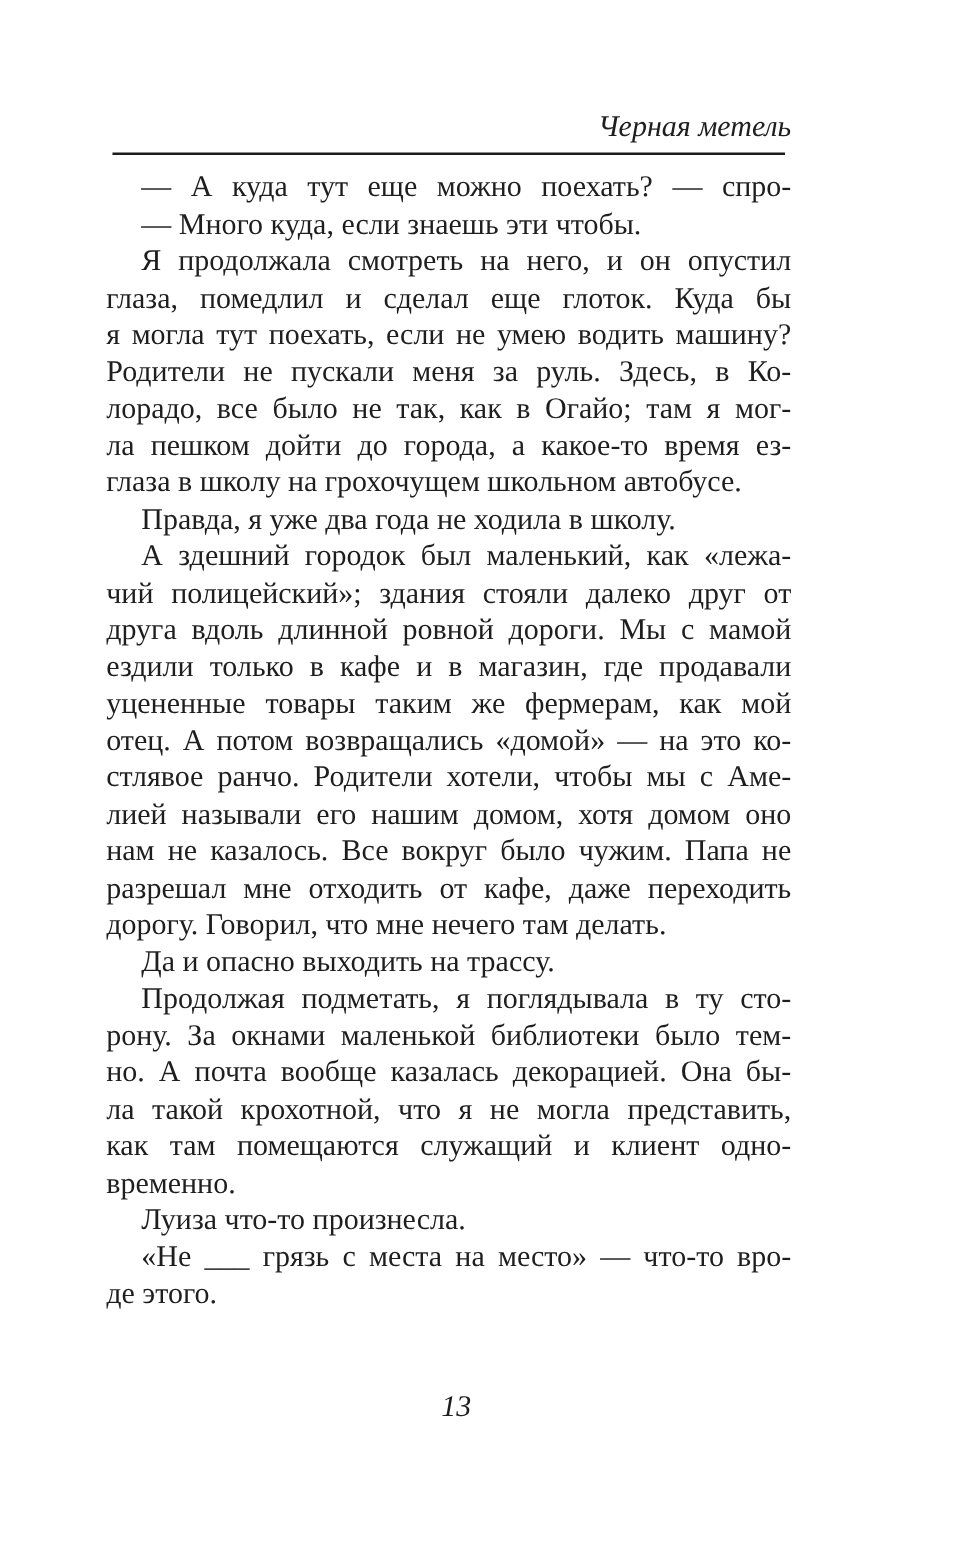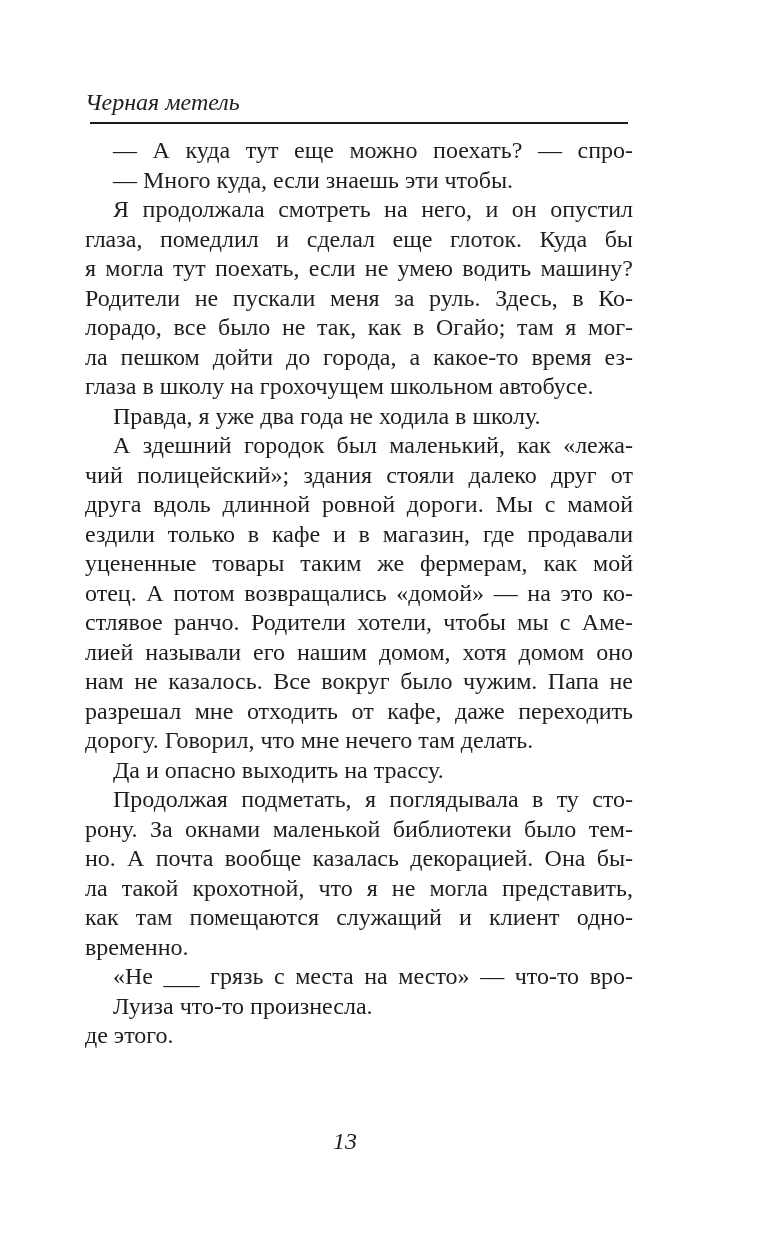--- a/index.html
+++ b/index.html
@@ -14,21 +14,21 @@
     background: #ffffff;
     overflow: hidden;
     font-family: "Liberation Serif", "DejaVu Serif", serif;
     color: #1e1e1e;
   }
   .running-header {
     position: absolute;
     top: 89px;
     left: 85px;
     width: 548px;
-    text-align: left;
+    text-align: right;
     font-style: italic;
     font-size: 24px;
     line-height: 26px;
     color: #1e1e1e;
   }
   .header-rule {
     position: absolute;
     top: 122px;
     left: 90px;
     width: 538px;
@@ -53,28 +53,27 @@
   .line.last {
     text-align: left;
     text-align-last: left;
   }
   .line.indent {
     padding-left: 28px;
   }
   .page-number {
     position: absolute;
     top: 1112px;
-    left: 71px;
+    left: 91px;
     width: 548px;
     text-align: center;
     font-style: italic;
     font-size: 24px;
     line-height: 28px;
     color: #1e1e1e;
-    margin-top: 15px;
   }
 </style>
 </head>
 <body>
 
 <div class="sheet">
   <div class="running-header">Черная метель</div>
 
   <div class="header-rule"></div>
 
@@ -100,19 +99,19 @@
       <div class="line">нам не казалось. Все вокруг было чужим. Папа не</div>
       <div class="line">разрешал мне отходить от кафе, даже переходить</div>
       <div class="line last">дорогу. Говорил, что мне нечего там делать.</div>
       <div class="line indent last">Да и опасно выходить на трассу.</div>
       <div class="line indent">Продолжая подметать, я поглядывала в ту сто-</div>
       <div class="line">рону. За окнами маленькой библиотеки было тем-</div>
       <div class="line">но. А почта вообще казалась декорацией. Она бы-</div>
       <div class="line">ла такой крохотной, что я не могла представить,</div>
       <div class="line">как там помещаются служащий и клиент одно-</div>
       <div class="line last">временно.</div>
+      <div class="line indent last">Луиза что-то произнесла.</div>
       <div class="line indent">«Не ___ грязь с места на место» — что-то вро-</div>
-      <div class="line indent last">Луиза что-то произнесла.</div>
       <div class="line last">де этого.</div>
     </div>
 
   <div class="page-number">13</div>
 </div>
 
 </body></html>

